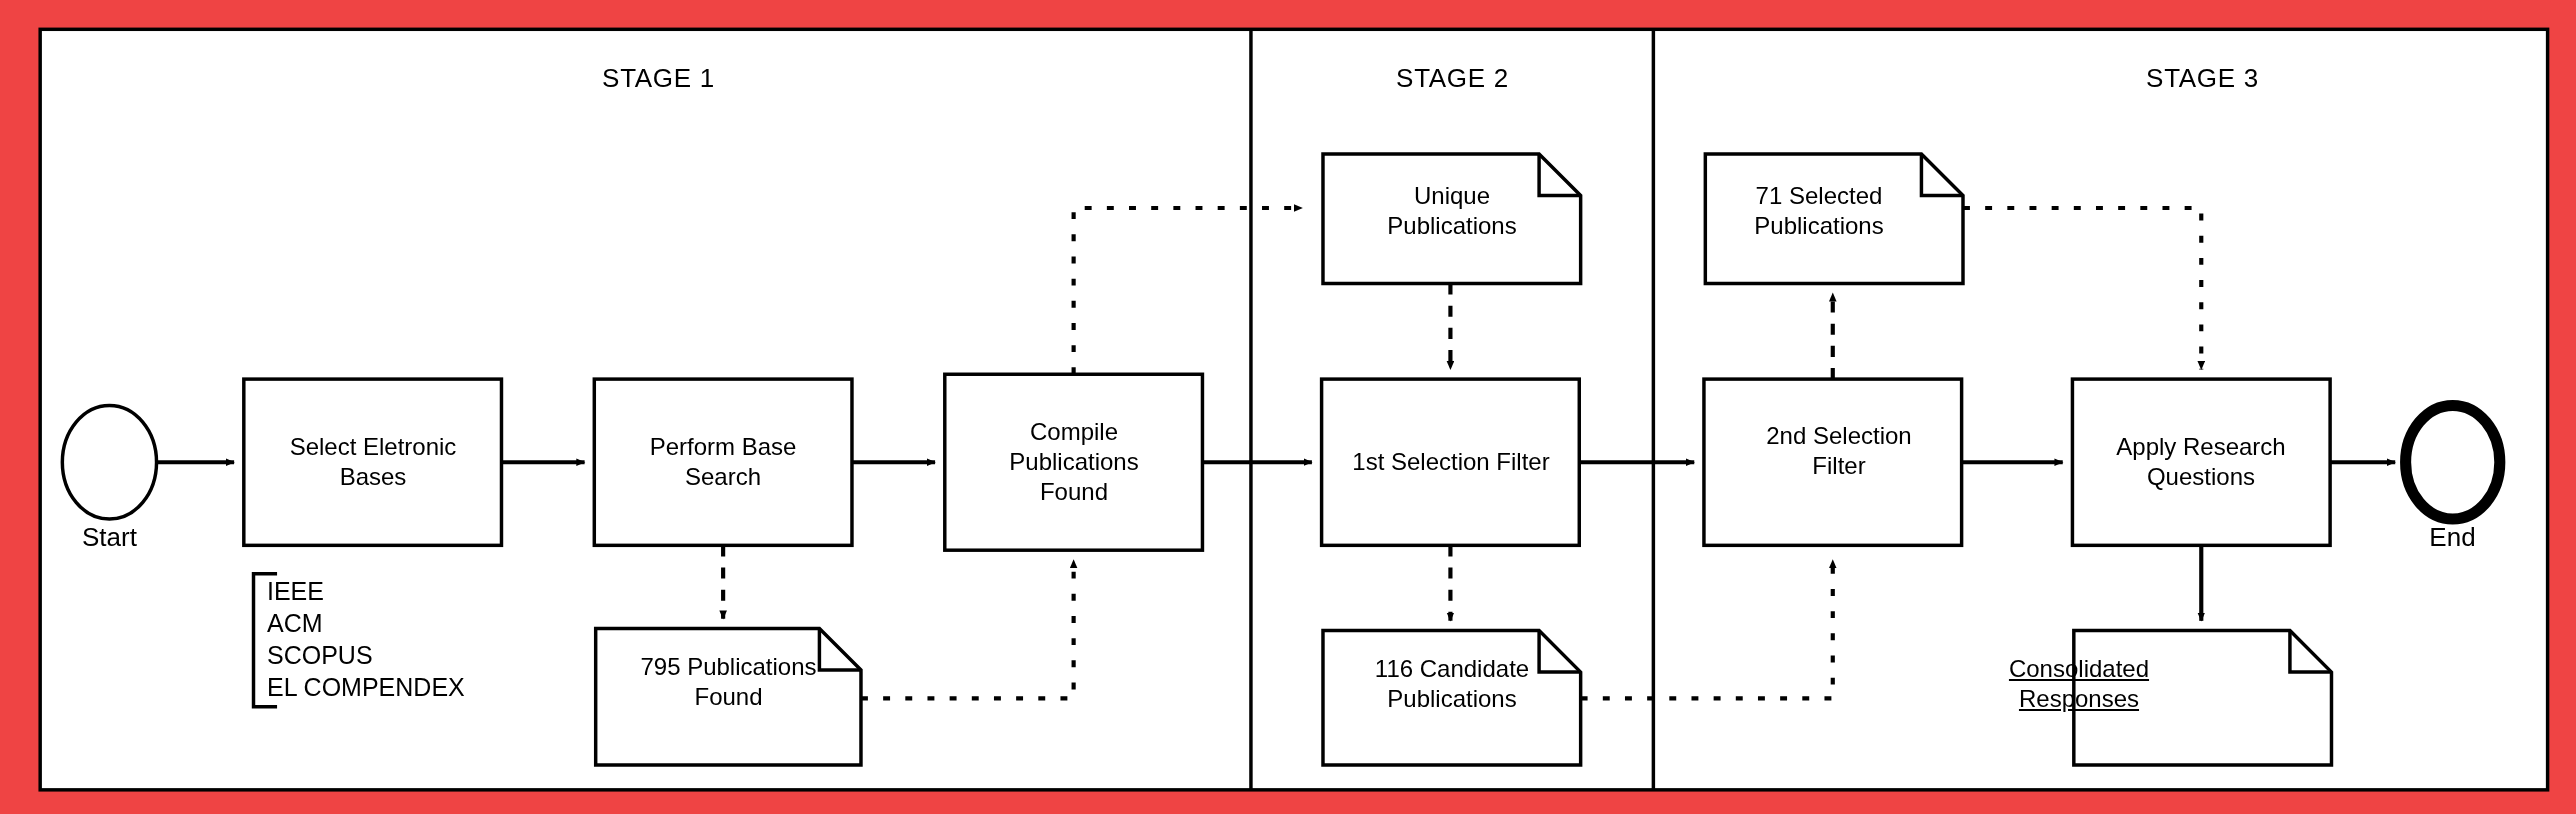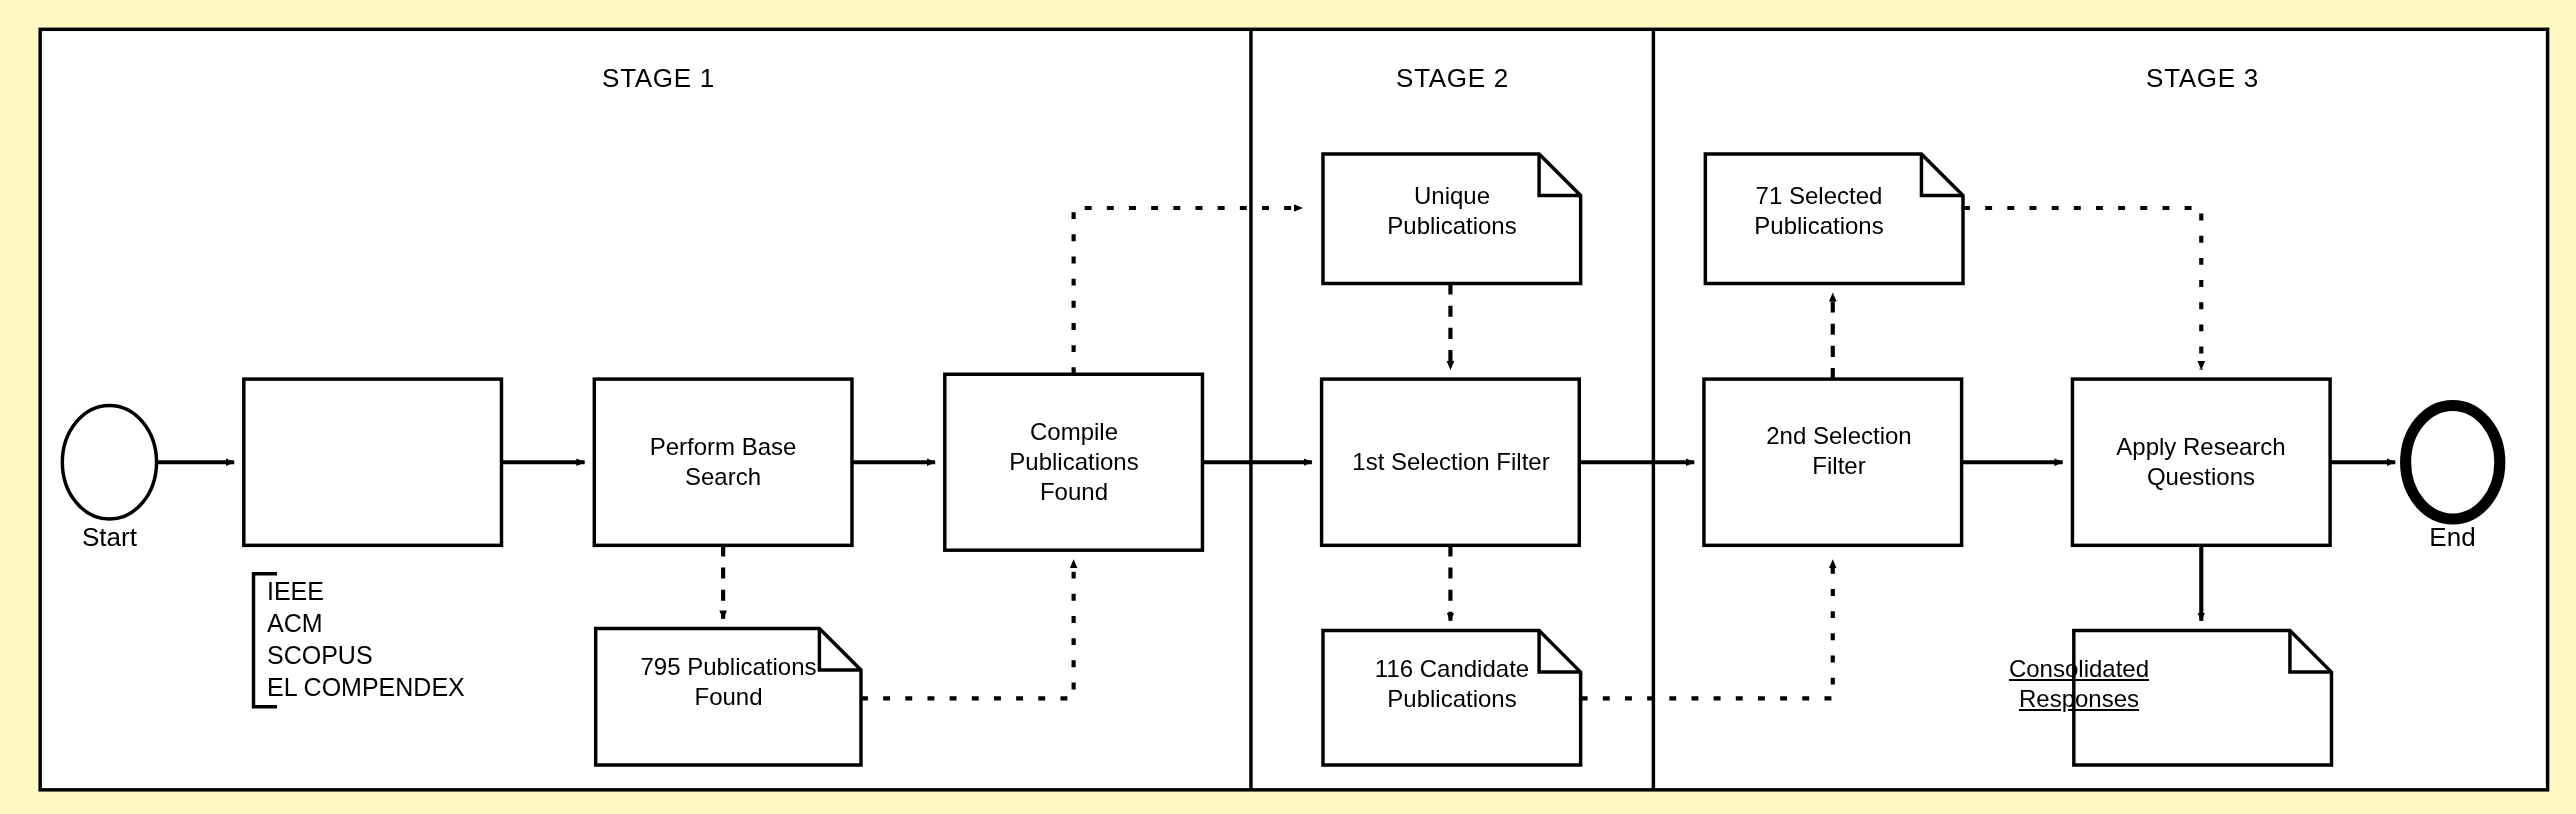--- a/index.html
+++ b/index.html
@@ -1,17 +1,17 @@
 <!DOCTYPE html>
 <html style="font-size:11px"><head>
 <meta charset="utf-8">
 <style>
   html,body{margin:0;padding:0;background:#ffffff;}
   body{width:2576px;height:815px;font-family:"Liberation Sans",sans-serif;}
-  #stage{position:relative;width:2576px;height:815px;background:#fef9c3;overflow:hidden;}
+  #stage{position:relative;width:2576px;height:815px;background:#ef4444;overflow:hidden;}
   #svgroot{position:absolute;left:0;top:0;width:2576px;height:815px;}
   .lbl{position:absolute;text-align:center;color:#000;line-height:1.25;
        font-family:"Liberation Sans",sans-serif;white-space:pre-line;
        display:flex;align-items:center;justify-content:center;}
   .stagelbl{font-size:26px;letter-spacing:0.7px;}
   .nodelbl{font-size:24px;}
   .termlbl{font-size:26px;text-align:center;}
   .dblbl{font-size:25px;text-align:left;justify-content:flex-start;}
 </style>
 </head>
@@ -87,20 +87,22 @@
     <polyline points="2834,300 3178,300 3178,533" fill="none" stroke="#000000" stroke-width="6" stroke-dasharray="10 22" marker-end="url(#arrowThin)"></polyline>
   </svg>
 
   <div class="lbl stagelbl" style="left:499px;top:61px;width:319px;height:35px;">STAGE 1</div>
   <div class="lbl stagelbl" style="left:1293px;top:61px;width:319px;height:35px;">STAGE 2</div>
   <div class="lbl stagelbl" style="left:2043px;top:61px;width:319px;height:35px;">STAGE 3</div>
 
   <div class="lbl termlbl" style="left:40px;top:521px;width:139px;height:32px;">Start</div>
   <div class="lbl termlbl" style="left:2383px;top:521px;width:139px;height:32px;">End</div>
 
+  <div class="lbl nodelbl" style="left:244px;top:379px;width:258px;height:166px;">Select Eletronic
+Bases</div>
   <div class="lbl nodelbl" style="left:594px;top:379px;width:258px;height:166px;">Perform Base
 Search</div>
   <div class="lbl nodelbl" style="left:945px;top:374px;width:258px;height:176px;">Compile
 Publications
 Found</div>
   <div class="lbl nodelbl" style="left:1322px;top:379px;width:258px;height:166px;">1st Selection Filter</div>
   <div class="lbl nodelbl" style="left:1704px;top:368px;width:270px;height:166px;">2nd Selection
 Filter</div>
   <div class="lbl nodelbl" style="left:2072px;top:379px;width:258px;height:166px;">Apply Research
 Questions</div>

